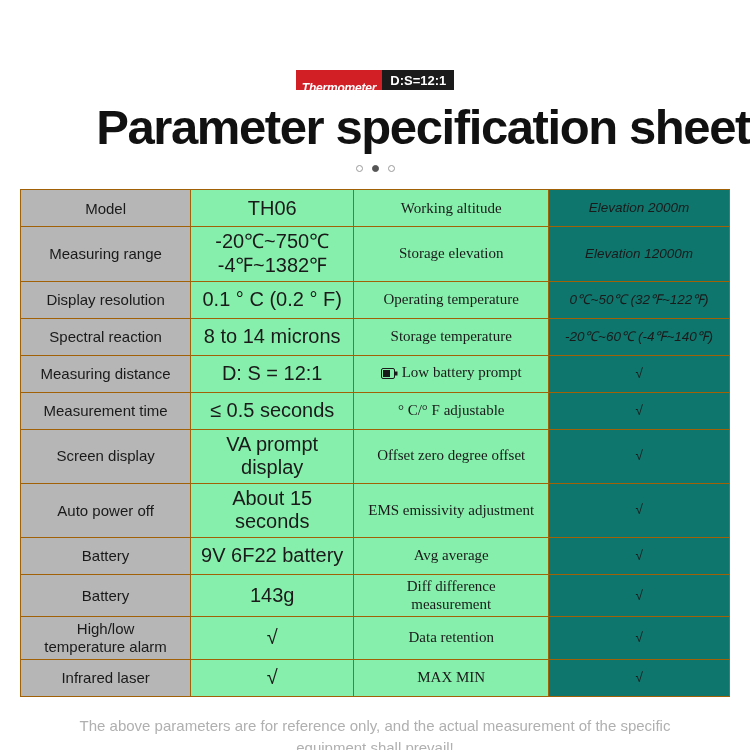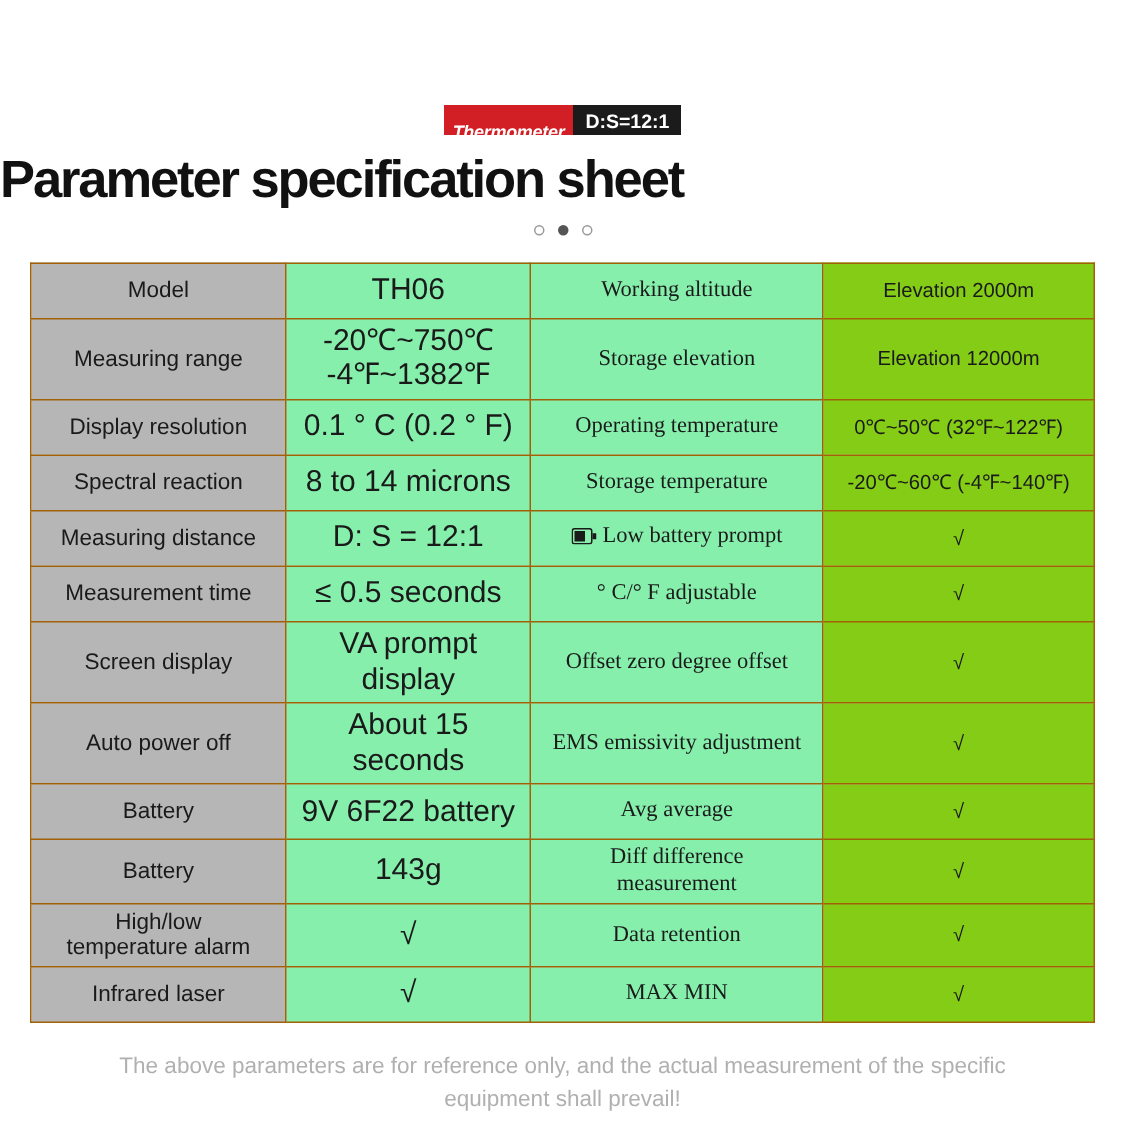--- a/index.html
+++ b/index.html
@@ -45,22 +45,22 @@
     font-weight: bold;
     padding: 2px 8px 2px 8px;
     display: flex;
     align-items: center;
     letter-spacing: 0px;
   }
 
   
   .title {
     margin-top: 12px;
-    text-align: left;
-    font-size: 35px;
+    text-align: right;
+    font-size: 49px;
     font-weight: bold;
     color: #111111;
     letter-spacing: -1.4px;
     line-height: 1.05;
     font-family: "Liberation Sans", sans-serif;
   }
 
   .dots {
     margin-top: 10px;
     display: flex;
@@ -110,22 +110,23 @@
   td.val {
     background: #86efac;
     font-size: 20px;
   }
   td.lbl2 {
     background: #86efac;
     font-size: 15px;
     font-family: Liberation Serif, serif;
   }
   td.val2 {
-    background: #84cc16;
+    background: #0f766e;
     font-size: 13.5px;
+    font-style: italic;
   }
   .check {
     font-size: 17px;
     line-height: 1;
   }
   .inline-icon {
     display: inline-block;
     vertical-align: -2px;
     margin-right: 4px;
   }

